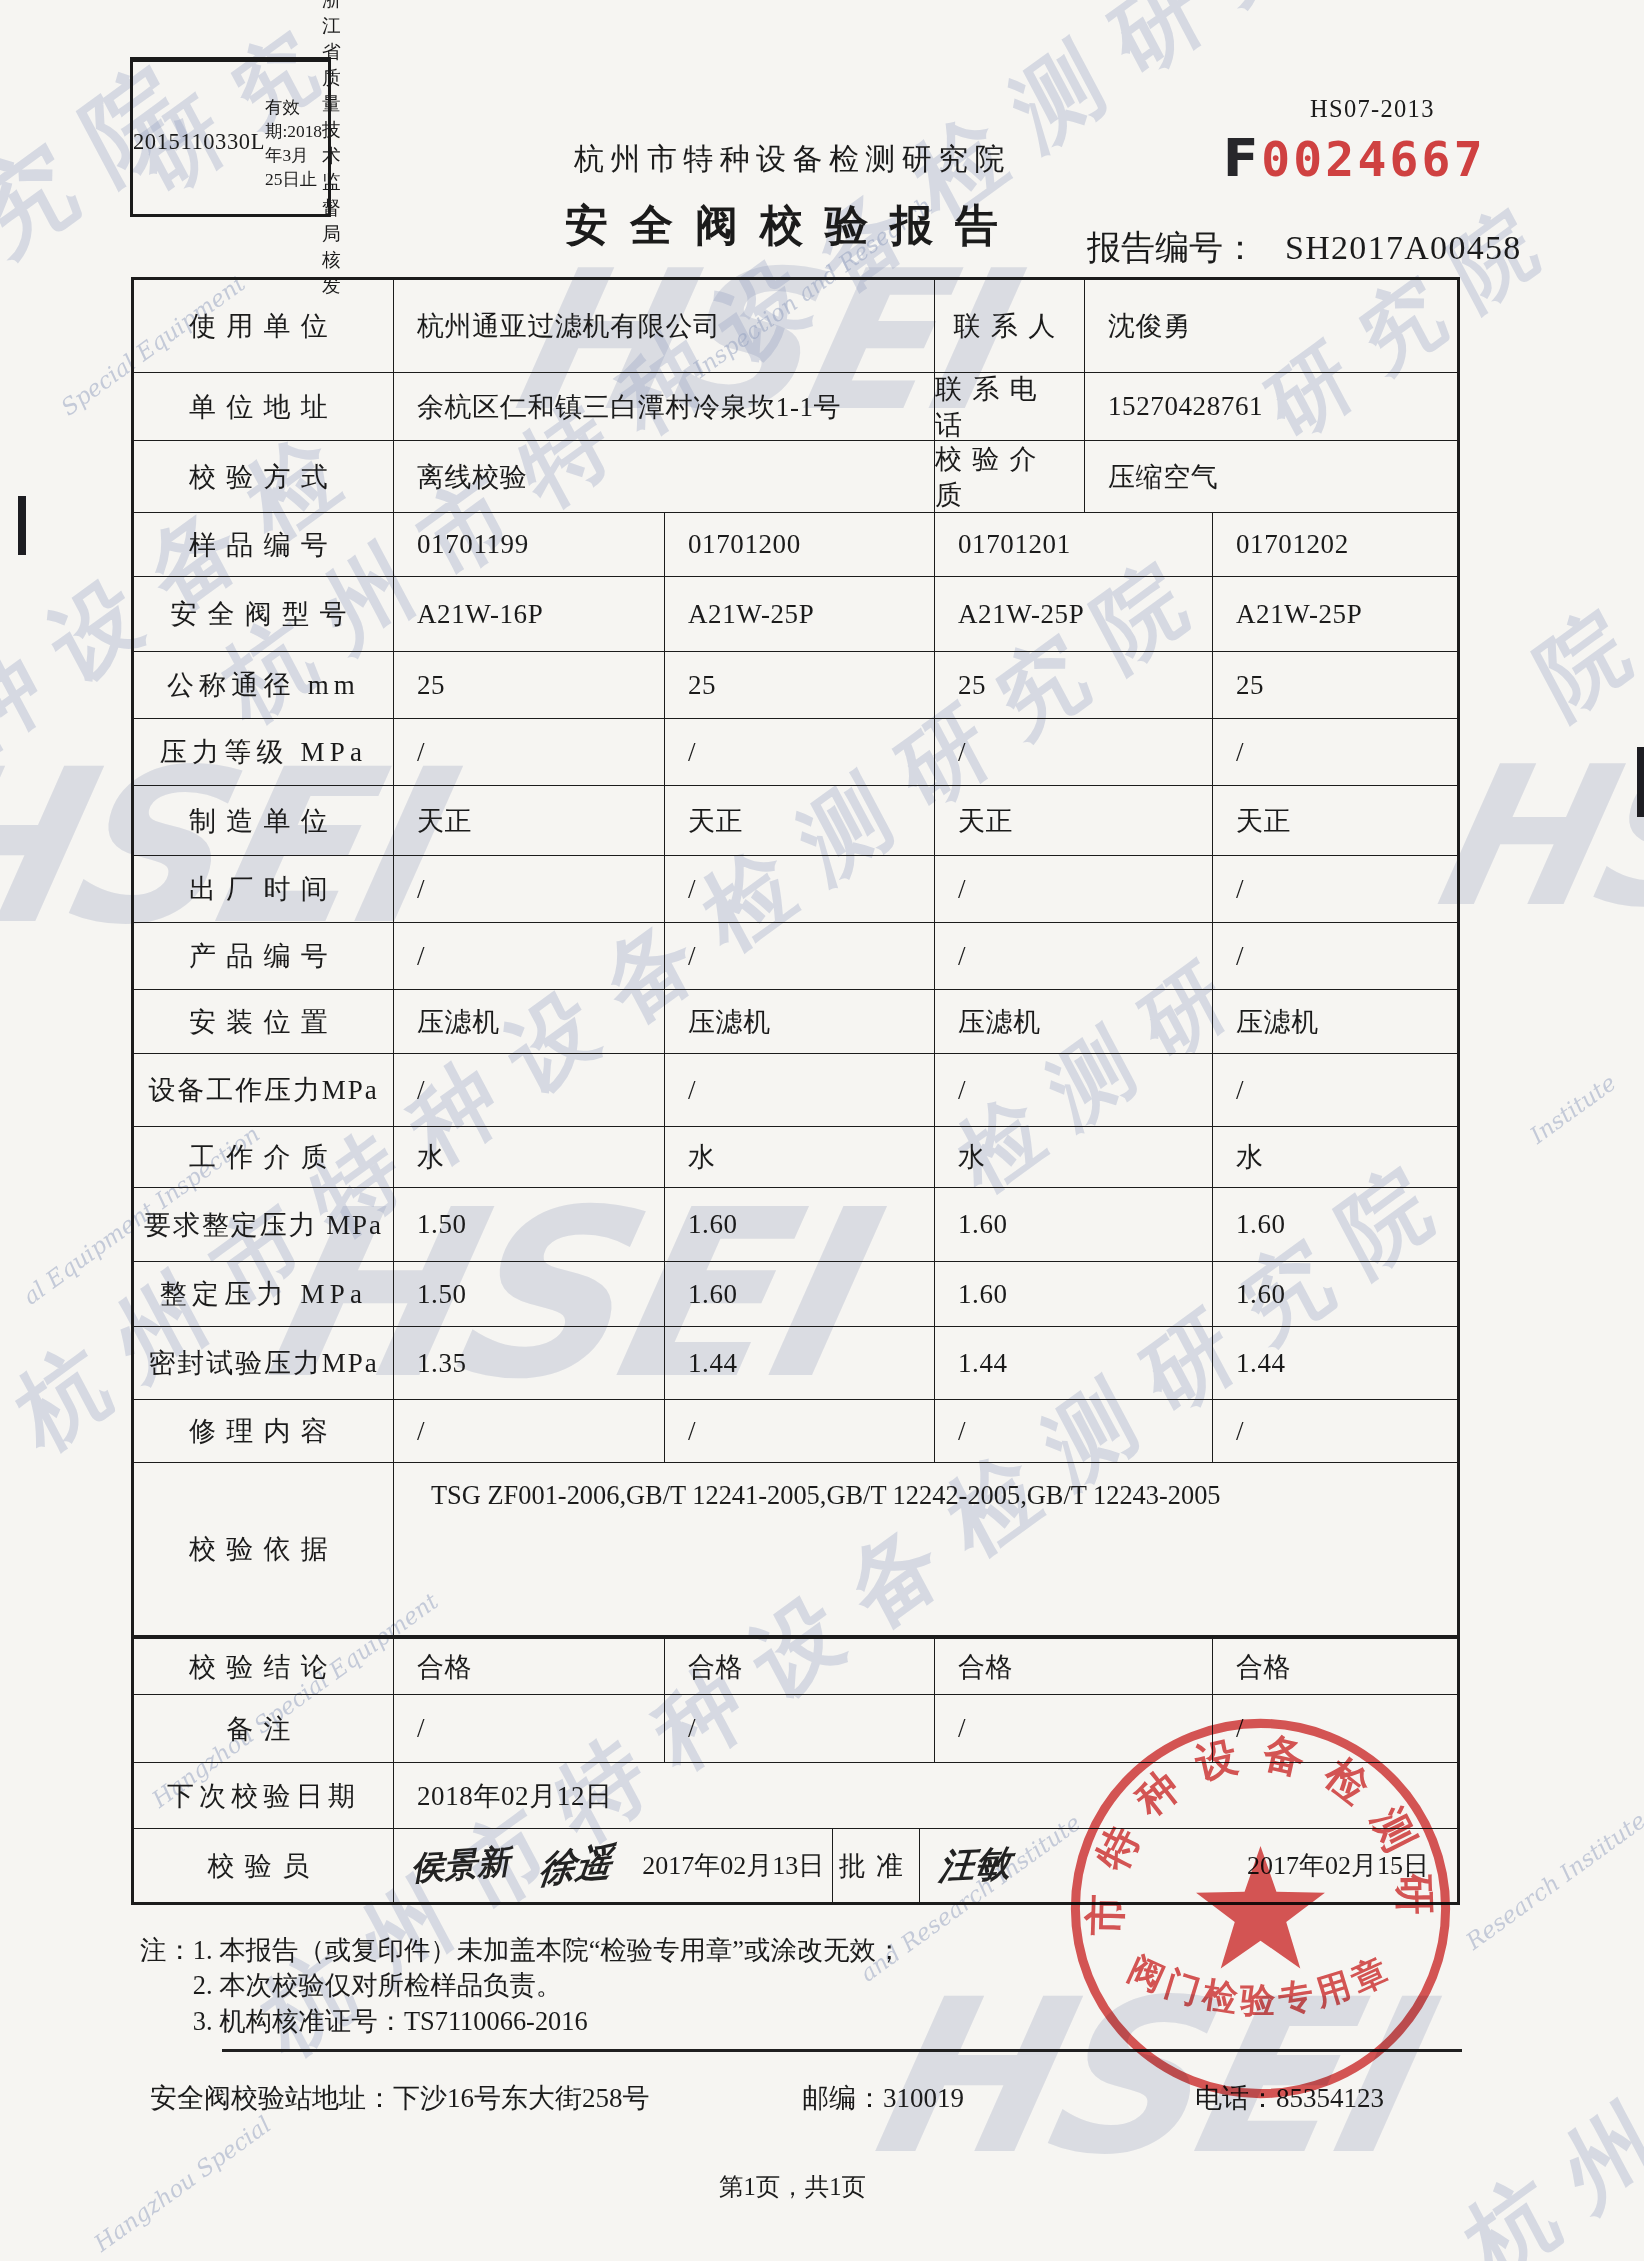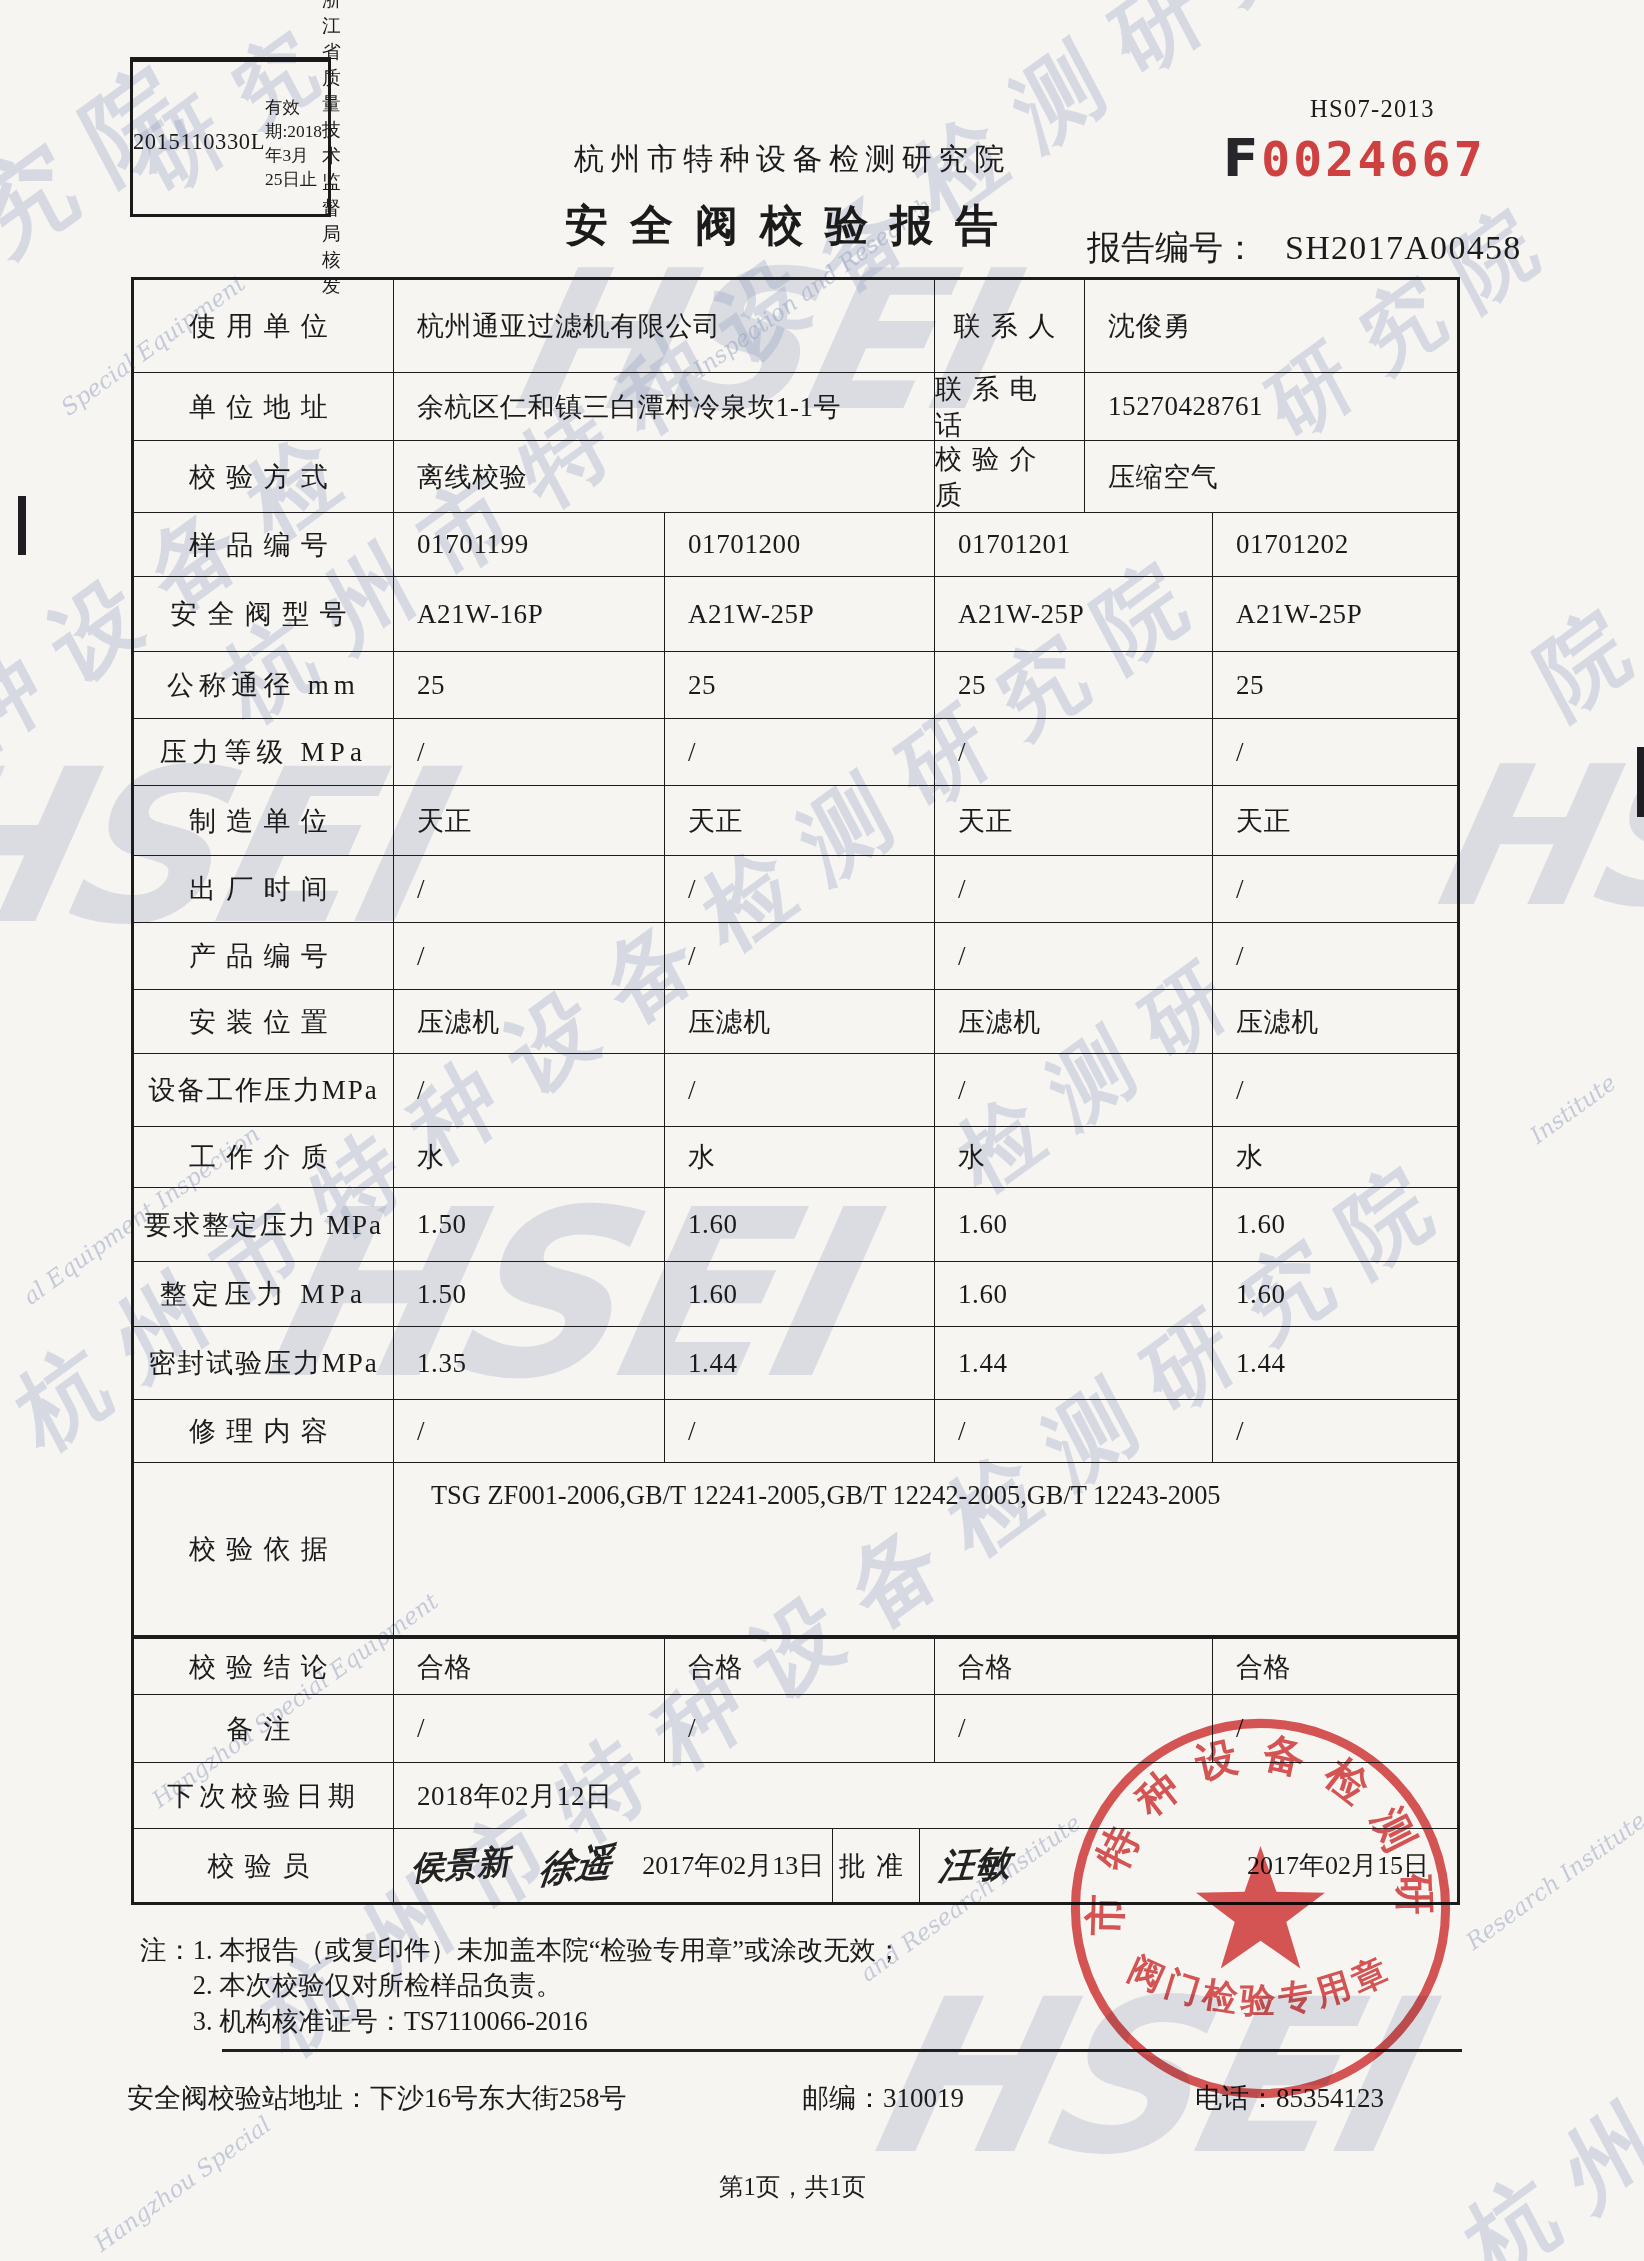--- a/index.html
+++ b/index.html
@@ -58,21 +58,21 @@
   .sig{font-family:"DejaVu Sans",sans-serif;font-style:italic;font-weight:600;font-size:33px;
        transform:rotate(-4deg);white-space:nowrap;color:#222;}
   .sig2{font-size:37px;transform:rotate(-7deg) skewX(-14deg);}
   .sig3{font-size:36px;transform:rotate(-3deg) skewX(-8deg);}
   .sigdate{font-size:26px;font-style:normal;font-family:"Liberation Serif",serif;white-space:nowrap;}
   
   .notes{position:absolute;left:140px;top:1933px;font-size:26.4px;line-height:1.34;z-index:1;display:flex;}
   .notes .prefix{white-space:pre;}
   .rule{position:absolute;left:222px;top:2049px;width:1240px;height:2.6px;background:#202020;z-index:1;}
   .ft{position:absolute;top:2080px;font-size:27px;z-index:1;white-space:nowrap;}
-  .ft.addr{left:127px;}
+  .ft.addr{left:150px;}
   .ft.post{left:802px;}
   .ft.phone{left:1195px;}
   .page-num{position:absolute;left:131px;top:2170px;width:1323px;text-align:center;font-size:24.5px;z-index:1;}
   
   .stamp{position:absolute;left:1067px;top:1715px;width:387px;height:387px;z-index:4;
          mix-blend-mode:multiply;opacity:.92;pointer-events:none;}
   
   .artifact{position:absolute;background:#1d1d22;z-index:2;}
   .a1{left:18px;top:496px;width:8.4px;height:59px;}
   .a2{left:1637px;top:747px;width:7px;height:70px;}

